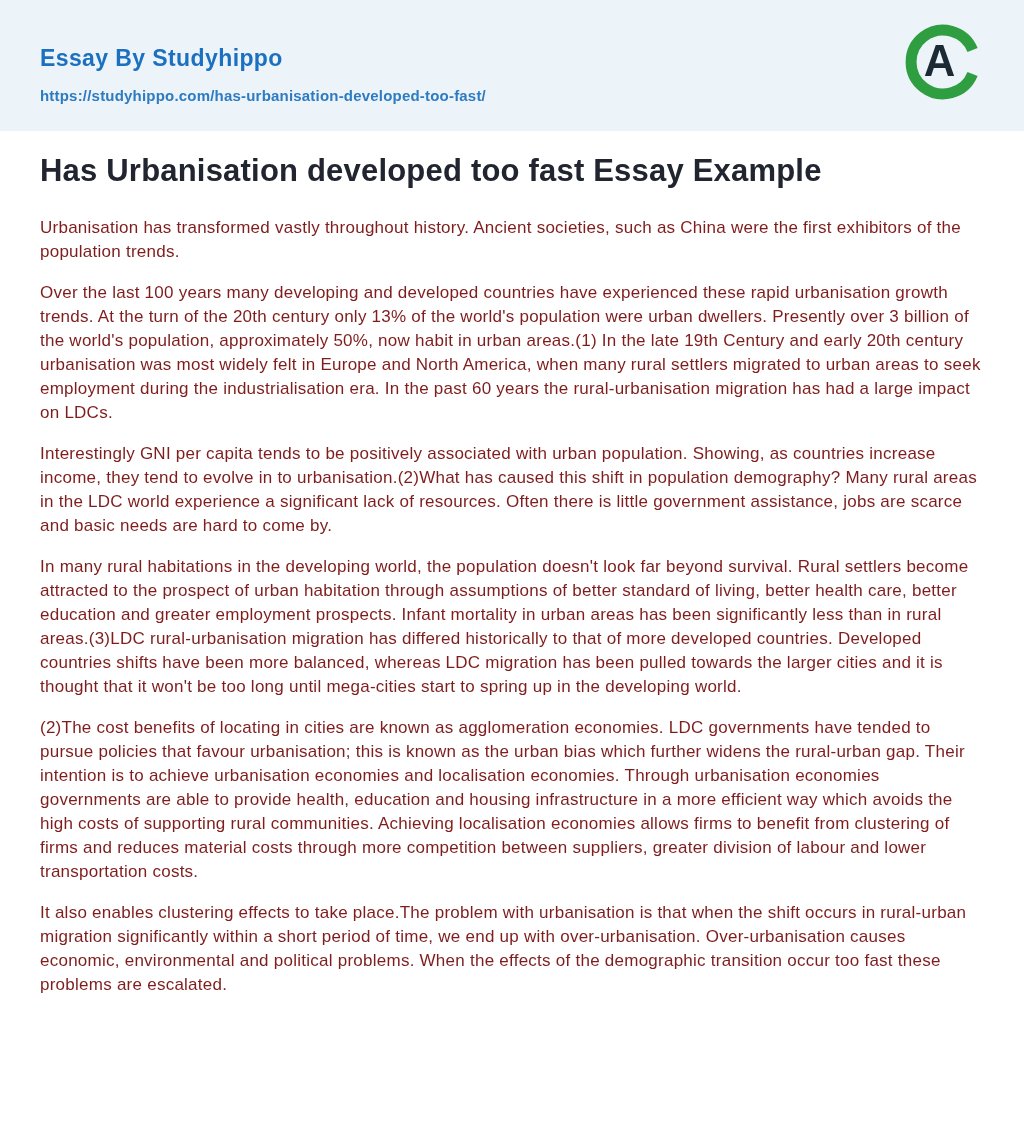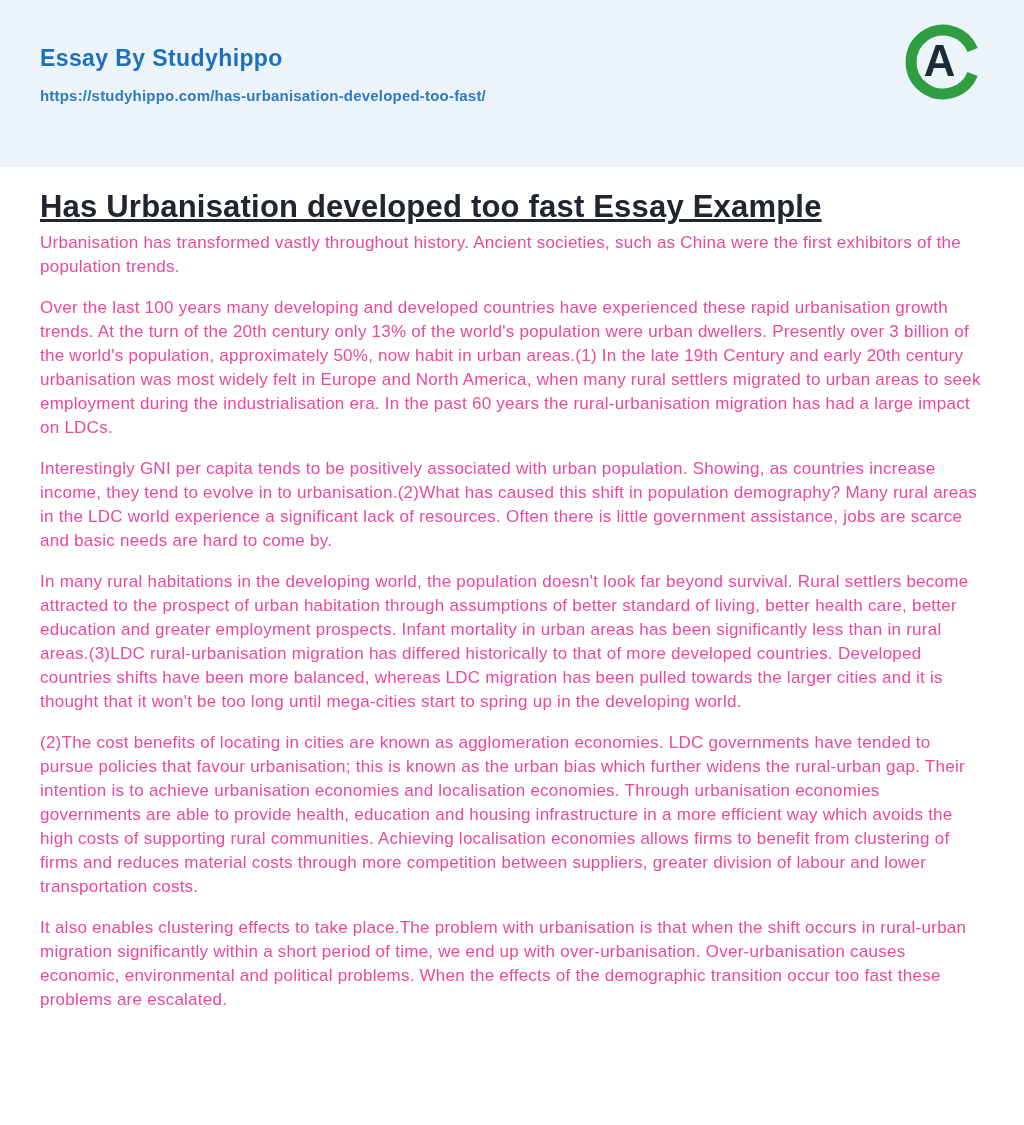--- a/index.html
+++ b/index.html
@@ -7,21 +7,21 @@
   body {
     width: 1024px;
     height: 1125px;
     overflow: hidden;
     font-family: "Liberation Sans", "DejaVu Sans", sans-serif;
   }
 
   
   .page-header {
     position: relative;
-    height: 167px;
+    height: 131px;
     background: #ecf3f9;
   }
   .header-inner {
     padding: 45px 40px 0 40px;
   }
   .site-title {
     color: #1b70c0;
     font-size: 23px;
     font-weight: 700;
     letter-spacing: 0.4px;
@@ -49,25 +49,24 @@
   .article {
     padding: 21px 40px 0 40px;
   }
   .essay-title {
     max-width: 880px;
     color: #21252f;
     font-size: 31px;
     line-height: 37px;
     font-weight: 700;
     letter-spacing: 0.2px;
-    margin-bottom: 6px;
-    text-decoration: underline;
+    margin-bottom: 27px;
   }
   .essay-body p {
-    color: #ec4899;
+    color: #7f1d1d;
     font-size: 17px;
     line-height: 24px;
     letter-spacing: 0.25px;
     margin-bottom: 17px;
   }
 </style>
 </head>
 <body>
 
 <header class="page-header">

